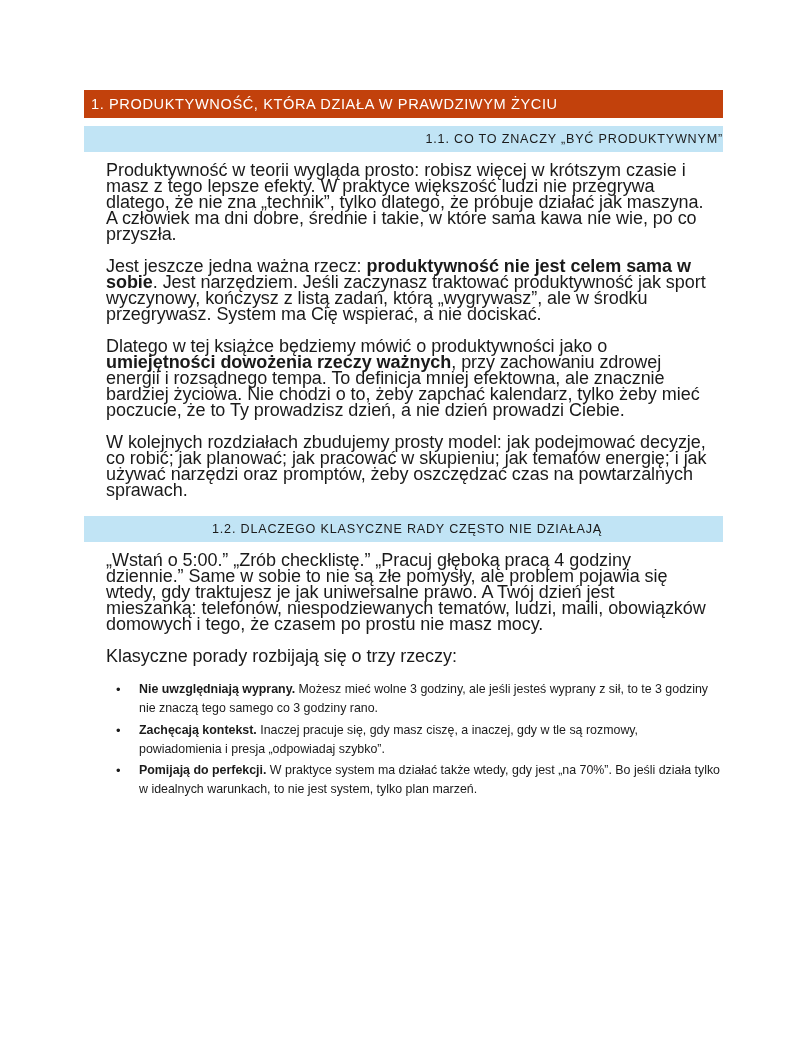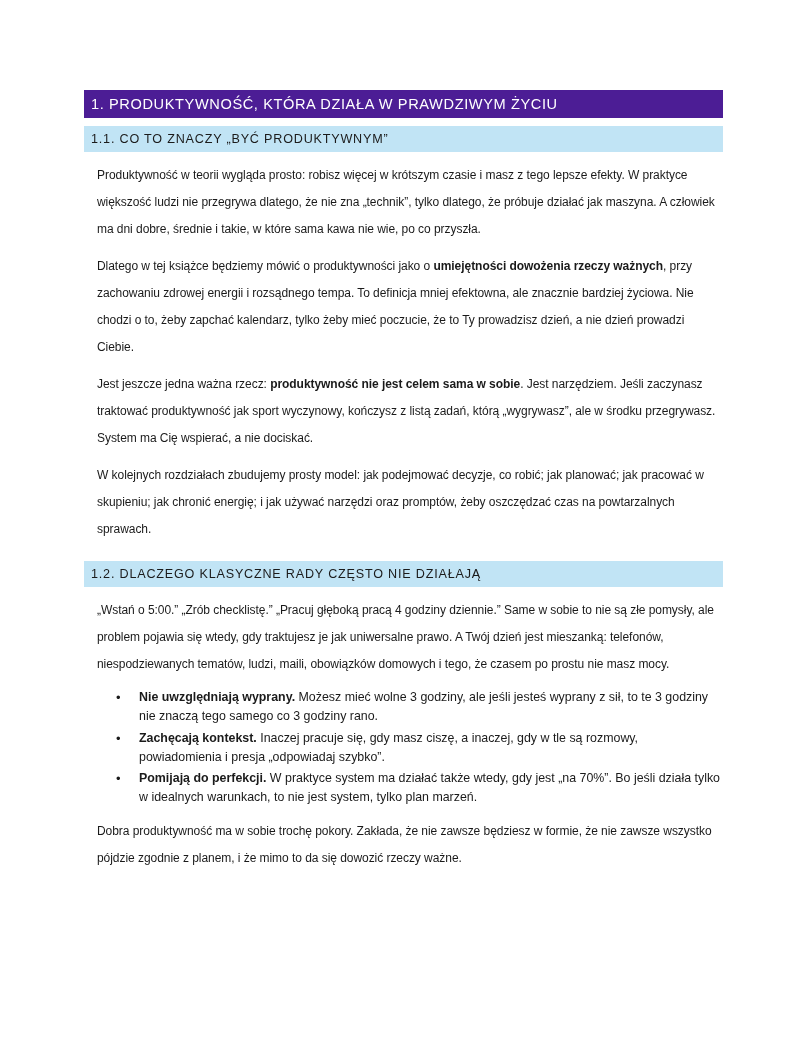--- a/index.html
+++ b/index.html
@@ -1,53 +1,53 @@
 <!DOCTYPE html>
 <html><head>
 <meta charset="utf-8">
 <style>
   html, body { margin: 0; padding: 0; background: #ffffff; }
   body { width: 806px; height: 1044px; position: relative; overflow: hidden;
          font-family: "Liberation Sans", "DejaVu Sans", sans-serif; color: #1a1a1a; }
   .page { position: absolute; left: 84px; top: 90px; width: 639px; }
-  .h1 { background: #4c1d95; color: #ffffff; height: 28px; line-height: 29px;
+  .h1 { background: #c2410c; color: #ffffff; height: 28px; line-height: 29px;
         padding-left: 7px; font-size: 14.6px; letter-spacing: 0.6px; margin: 0; font-weight: normal; }
   .h2 { background: #c1e4f5; color: #1b1b1b; height: 26px; line-height: 27px;
         padding-left: 7px; font-size: 12.6px; letter-spacing: 0.8px; margin: 0; font-weight: normal; }
-  .h2.first { margin-top: 8px; }
-  p { margin: 7px; padding-left: 6px; font-size: 12px; line-height: 27px; letter-spacing: -0.05px; }
+  .h2.first { margin-top: 8px; text-align: right; }
+  p { margin: 16px; padding-left: 6px; font-size: 18px; line-height: 16px; letter-spacing: -0.05px; }
   b { font-weight: bold; }
   .gap-after-h { margin-top: 10px; }
   .para { margin-top: 10px; }
   ul.bullets { list-style: none; margin: 10px 0 0 0; padding: 0; }
   ul.bullets li { position: relative; padding-left: 55px; font-size: 12.4px; line-height: 19.3px; margin-bottom: 2px; padding-right: 0; }
   ul.bullets li .dot { position: absolute; left: 32px; top: 0; font-size: 13px; }
-  .sec2 { margin-top: 18px; }
+  .sec2 { margin-top: 18px; text-align: center; }
 </style>
 </head>
 <body>
 
 <div class="page">
   <h1 class="h1">1. PRODUKTYWNOŚĆ, KTÓRA DZIAŁA W PRAWDZIWYM ŻYCIU</h1>
 
   <h2 class="h2 first">1.1. CO TO ZNACZY „BYĆ PRODUKTYWNYM”</h2>
 
   <p class="gap-after-h">Produktywność w teorii wygląda prosto: robisz więcej w krótszym czasie i masz z tego lepsze efekty. W praktyce większość ludzi nie przegrywa dlatego, że nie zna „technik”, tylko dlatego, że próbuje działać jak maszyna. A człowiek ma dni dobre, średnie i takie, w które sama kawa nie wie, po co przyszła.</p>
 
+  <p class="para"><span>Jest jeszcze jedna ważna rzecz: </span><b>produktywność nie jest celem sama w sobie</b><span>. Jest narzędziem. Jeśli zaczynasz traktować produktywność jak sport wyczynowy, kończysz z listą zadań, którą „wygrywasz”, ale w środku przegrywasz. System ma Cię wspierać, a nie dociskać.</span></p>
+
   <p class="para"><span>Dlatego w tej książce będziemy mówić o produktywności jako o </span><b>umiejętności dowożenia rzeczy ważnych</b><span>, przy zachowaniu zdrowej energii i rozsądnego tempa. To definicja mniej efektowna, ale znacznie bardziej życiowa. Nie chodzi o to, żeby zapchać kalendarz, tylko żeby mieć poczucie, że to Ty prowadzisz dzień, a nie dzień prowadzi Ciebie.</span></p>
 
-  <p class="para"><span>Jest jeszcze jedna ważna rzecz: </span><b>produktywność nie jest celem sama w sobie</b><span>. Jest narzędziem. Jeśli zaczynasz traktować produktywność jak sport wyczynowy, kończysz z listą zadań, którą „wygrywasz”, ale w środku przegrywasz. System ma Cię wspierać, a nie dociskać.</span></p>
-
-  <p class="para">W kolejnych rozdziałach zbudujemy prosty model: jak podejmować decyzje, co robić; jak planować; jak pracować w skupieniu; jak chronić energię; i jak używać narzędzi oraz promptów, żeby oszczędzać czas na powtarzalnych sprawach.</p>
+  <p class="para">W kolejnych rozdziałach zbudujemy prosty model: jak podejmować decyzje, co robić; jak planować; jak pracować w skupieniu; jak tematów energię; i jak używać narzędzi oraz promptów, żeby oszczędzać czas na powtarzalnych sprawach.</p>
 
   <h2 class="h2 sec2">1.2. DLACZEGO KLASYCZNE RADY CZĘSTO NIE DZIAŁAJĄ</h2>
 
   <p class="gap-after-h">„Wstań o 5:00.” „Zrób checklistę.” „Pracuj głęboką pracą 4 godziny dziennie.” Same w sobie to nie są złe pomysły, ale problem pojawia się wtedy, gdy traktujesz je jak uniwersalne prawo. A Twój dzień jest mieszanką: telefonów, niespodziewanych tematów, ludzi, maili, obowiązków domowych i tego, że czasem po prostu nie masz mocy.</p>
 
+  <p class="para">Klasyczne porady rozbijają się o trzy rzeczy:</p>
 
   <ul class="bullets">
     <li><span class="dot">•</span><b>Nie uwzględniają wyprany.</b><span> Możesz mieć wolne 3 godziny, ale jeśli jesteś wyprany z sił, to te 3 godziny nie znaczą tego samego co 3 godziny rano.</span></li>
     <li><span class="dot">•</span><b>Zachęcają kontekst.</b><span> Inaczej pracuje się, gdy masz ciszę, a inaczej, gdy w tle są rozmowy, powiadomienia i presja „odpowiadaj szybko”.</span></li>
     <li><span class="dot">•</span><b>Pomijają do perfekcji.</b><span> W praktyce system ma działać także wtedy, gdy jest „na 70%”. Bo jeśli działa tylko w idealnych warunkach, to nie jest system, tylko plan marzeń.</span></li>
   </ul>
 
-  <p class="para">Dobra produktywność ma w sobie trochę pokory. Zakłada, że nie zawsze będziesz w formie, że nie zawsze wszystko pójdzie zgodnie z planem, i że mimo to da się dowozić rzeczy ważne.</p>
 </div>
 
 </body></html>

